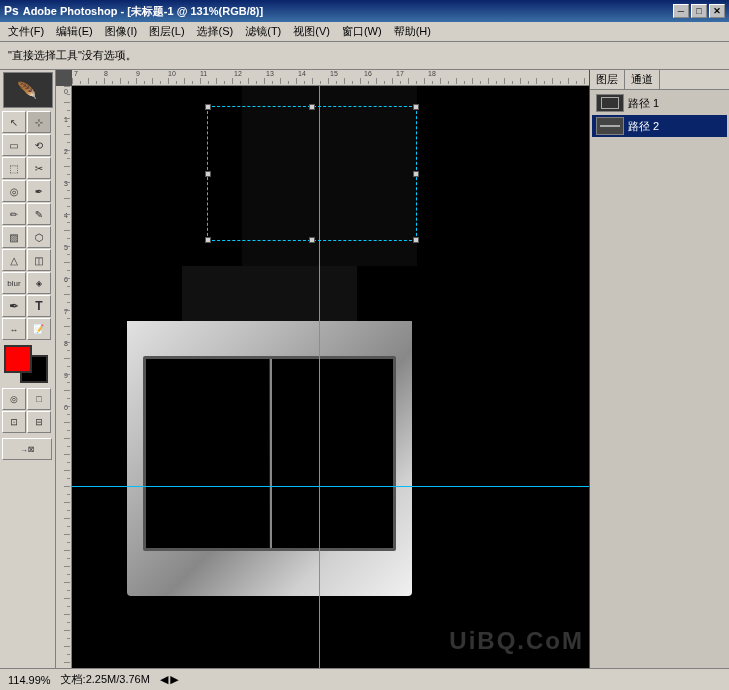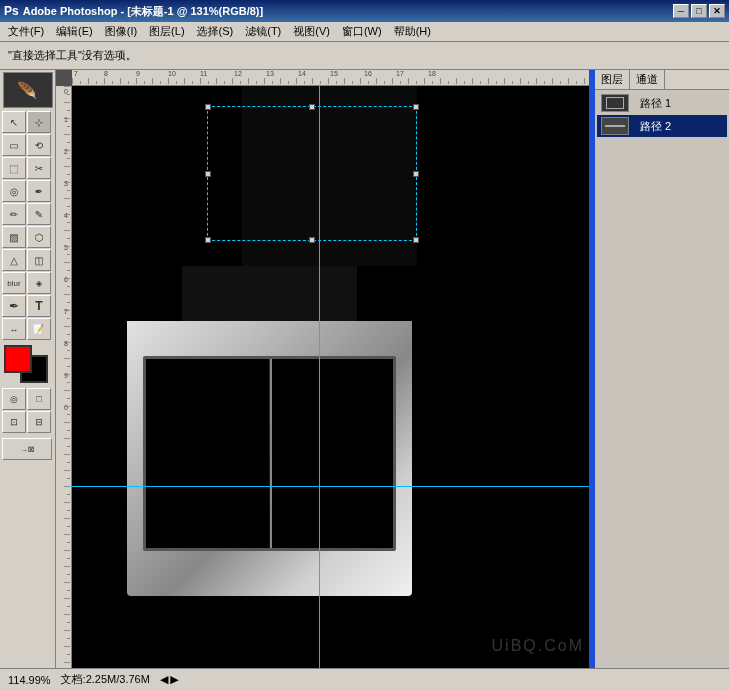--- a/index.html
+++ b/index.html
@@ -178,21 +178,21 @@
       top: 0; bottom: 0;
       width: 1px;
       background: #00bfff;
       pointer-events: none;
     }
 
     
     #panels {
       width: 140px;
       background: #14b8a6;
-      border-left: 6px solid #1d4ed8;
+      border-left: 1px solid #1d4ed8;
       display: flex;
       flex-direction: column;
     }
     #panel-tabs {
       display: flex;
       background: #d4d0c8;
       border-bottom: 1px solid #808080;
       height: 20px;
     }
     .panel-tab {
@@ -211,21 +211,21 @@
     #paths-panel {
       flex: 1;
       background: #c8c4bc;
       padding: 2px;
     }
     .path-item {
       display: flex;
       align-items: center;
       height: 22px;
       padding: 0 4px;
-      gap: 11px;
+      gap: 4px;
       font-size: 11px;
       cursor: pointer;
       margin-bottom: 1px;
     }
     .path-item.selected {
       background: #0a246a;
       color: white;
     }
     .path-thumb {
       width: 28px; height: 18px;
@@ -497,13 +497,13 @@
 <div id="status-bar">
   <span>114.99%</span>
   <span>文档:2.25M/3.76M</span>
   <div style="display:flex;align-items:center;gap:2px;">
     <span style="cursor:pointer;">◀</span>
     <span style="cursor:pointer;">▶</span>
   </div>
 
 </div>
 
-<div id="watermark" style="position:absolute;bottom:35px;right:145px;font-size:16px;font-weight:normal;color:rgba(255,255,255,0.2);font-family:Arial,sans-serif;letter-spacing:2px;pointer-events:none;user-select:none;z-index:100;">UiBQ.CoM</div>
+<div id="watermark" style="position:absolute;bottom:35px;right:145px;font-size:24px;font-weight:bold;color:rgba(255,255,255,0.2);font-family:Arial,sans-serif;letter-spacing:2px;pointer-events:none;user-select:none;z-index:100;">UiBQ.CoM</div>
 
 </body></html>

